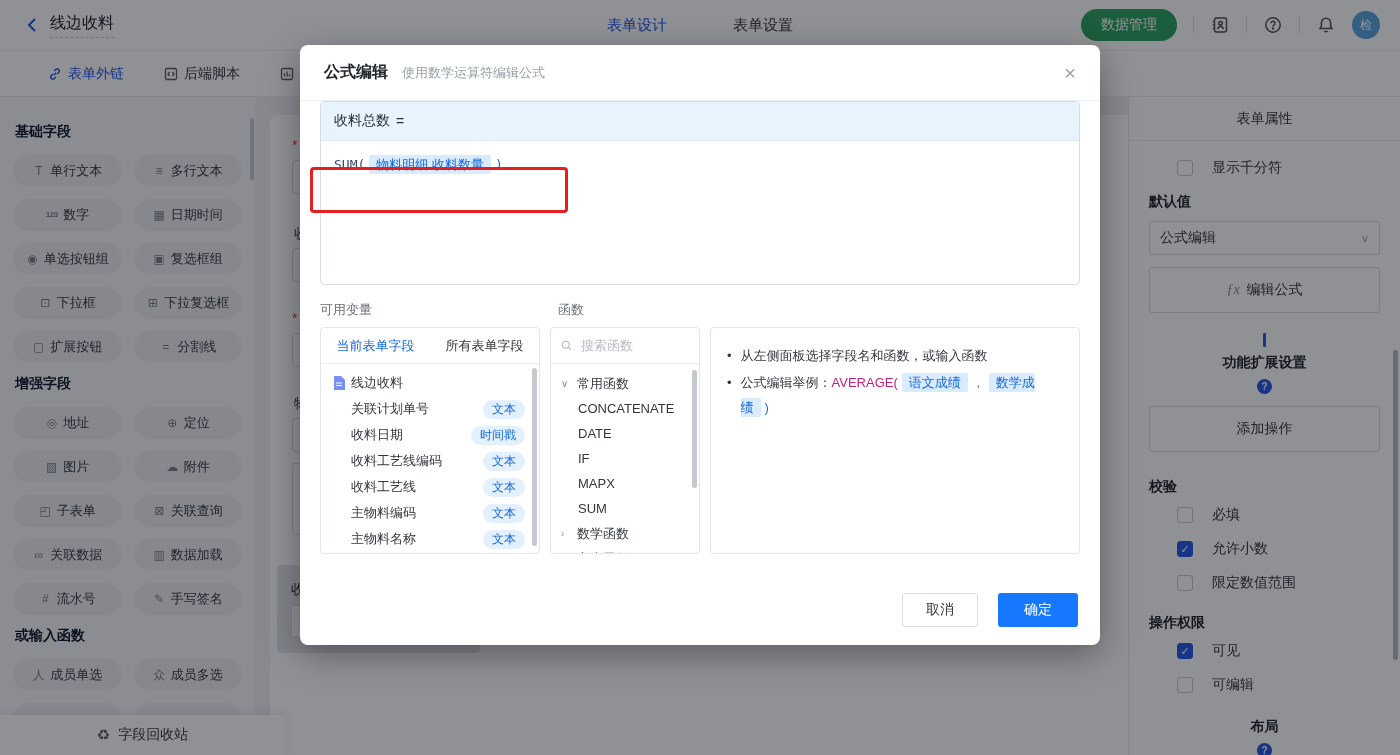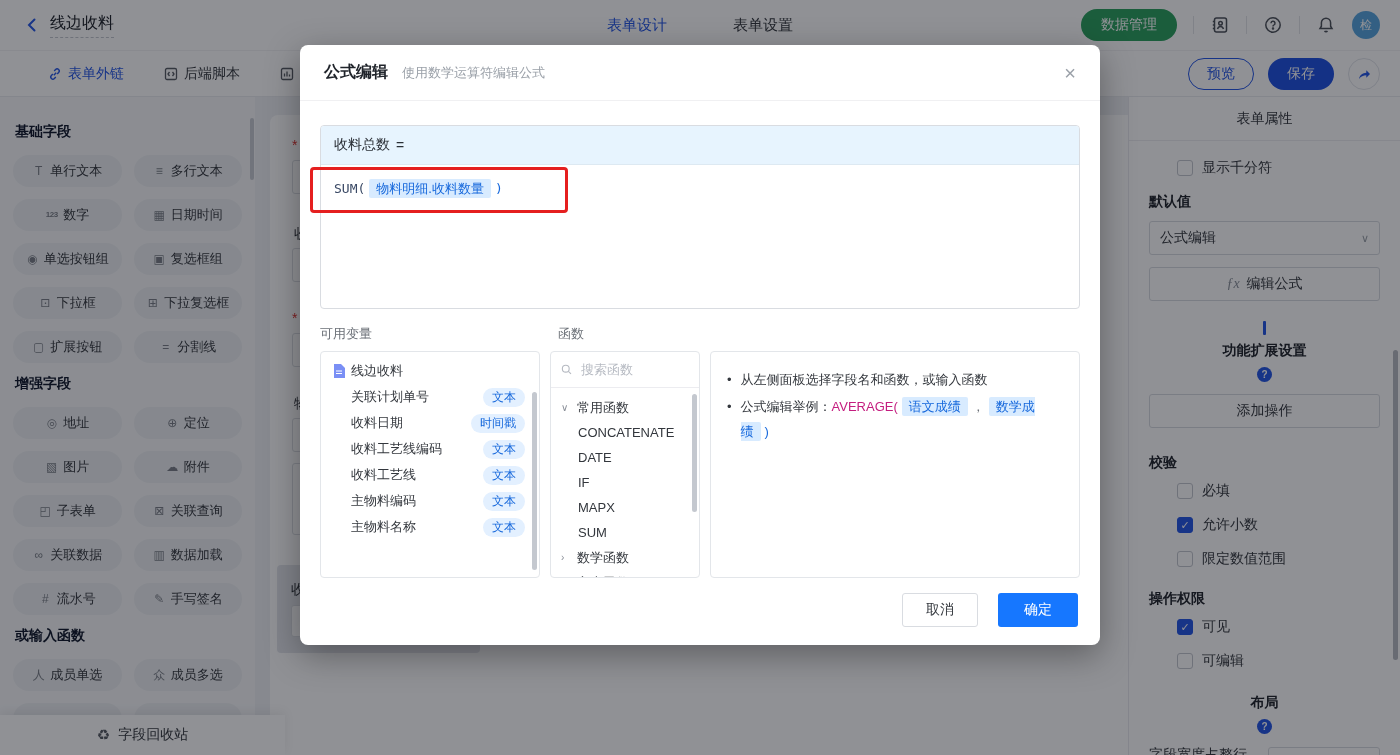--- a/index.html
+++ b/index.html
@@ -62,49 +62,49 @@
   .csel-block { position:absolute; left:7px; top:450px; width:203px; height:88px; background:#e3e6ec; border-radius:4px; }
 
   
   .rightpanel { position:absolute; top:97px; right:0; width:272px; bottom:0; background:#fff; border-left:1px solid #e9eaee; }
   .rtabs { display:flex; height:44px; border-bottom:1px solid #ededf0; }
   .rtab { flex:1; display:flex; align-items:center; justify-content:center; font-size:14px; color:#33373d;
           position:relative; cursor:pointer; }
   .rtab.active { color:#2456e6; }
   .rtab.active::after { content:""; position:absolute; bottom:0; left:26px; right:26px; height:3px; background:#2456e6; }
   .rbody { padding:18px 20px; }
-  .chk-row { display:flex; align-items:center; gap:9px; font-size:14px; color:#33373d; margin-bottom:16px; cursor:pointer;padding-left:28px; }
+  .chk-row { display:flex; align-items:center; gap:19px; font-size:14px; color:#33373d; margin-bottom:16px; cursor:pointer;padding-left:28px; }
   .cb { width:16px; height:16px; border:1px solid #c3c7ce; border-radius:3px; background:#fff; flex:none; position:relative; }
   .cb.checked { background:#2456e6; border-color:#2456e6; }
   .cb.checked::after { content:"✓"; position:absolute; inset:0; color:#fff; font-size:11px; line-height:15px; text-align:center; }
   .rlabel { font-weight:700; font-size:14px; margin:16px 0 10px; color:#20242b; }
   .rselect { height:34px; border:1px solid #d8dbe0; border-radius:3px; display:flex; align-items:center;
              justify-content:space-between; padding:0 10px; font-size:14px; color:#33373d; margin-bottom:12px; cursor:pointer; }
   .chev { color:#9aa0a8; font-size:11px; }
-  .rbtn { height:34px; border:1px solid #d8dbe0; border-radius:3px; background:#fff; display:flex; align-items:center;
+  .rbtn { height:46px; border:1px solid #d8dbe0; border-radius:3px; background:#fff; display:flex; align-items:center;
           justify-content:center; gap:7px; font-size:14px; color:#33373d; margin-bottom:14px; cursor:pointer; }
   .fx { color:#8a9099; font-style:italic; font-family:"Liberation Serif","DejaVu Serif",serif; font-size:14px; }
   .section-hd { display:flex; align-items:center; gap:7px; font-weight:700; font-size:14px; color:#20242b; margin:20px 0 12px;flex-direction:column; }
   .blue-bar { width:3px; height:14px; background:#2456e6; border-radius:1px; }
   .qmark { width:15px; height:15px; border-radius:50%; background:#2456e6; color:#fff; font-size:10px;
            display:flex; align-items:center; justify-content:center; }
   .layout-row { display:flex; align-items:center; gap:10px; font-size:14px; color:#33373d; }
   .layout-row .rselect { margin:0; width:112px; flex:none; }
   .rp-scroll { position:absolute; right:2px; top:350px; width:5px; height:310px; background:#b6bac1; border-radius:3px; }
 
   
   .overlay { position:absolute; inset:0; background:rgba(8,12,20,0.45); z-index:40; }
   .modal { position:absolute; left:300px; top:45px; width:800px; height:600px; background:#fff; border-radius:8px;
            box-shadow:0 10px 34px rgba(0,0,0,.35); z-index:50; }
   .m-head { height:56px; display:flex; align-items:center; padding:0 24px; border-bottom:1px solid #f0f0f2; }
   .m-title { font-size:16px; font-weight:700; color:#20242b; }
   .m-sub { font-size:13px; color:#9aa0a8; margin-left:14px; }
   .m-close { margin-left:auto; font-size:20px; color:#9aa0a8; cursor:pointer; line-height:1; }
   .m-body { padding:0 20px; position:relative; }
-  .formula-box { margin-top:24px; border:1px solid #d9dce1; border-radius:4px; height:184px; overflow:hidden; background:#fff; }
+  .formula-box { border:1px solid #d9dce1; border-radius:4px; height:184px; overflow:hidden; background:#fff; }
   .fb-head { height:39px; background:#e7f4fe; border-bottom:1px solid #dde9f2; display:flex; align-items:center;
              padding:0 13px; font-size:14px; color:#2a2f36; gap:6px; }
   .fb-body { padding:15px 13px; font-family:"DejaVu Sans Mono","Liberation Mono",monospace; font-size:13px; color:#3b4a66; }
   .chip { background:#d8ebff; color:#1668dc; padding:2px 7px; border-radius:2px; margin:0 4px;
           font-family:"Liberation Sans","DejaVu Sans",sans-serif; font-size:13px; cursor:pointer; }
   .paren-close { color:#1668dc; }
   .annotation { position:absolute; left:10px; top:122px; width:258px; height:46px; border:3px solid #e51f1f;
                 border-radius:4px; z-index:10; pointer-events:none; }
   .panel-labels { display:flex; margin-top:16px; font-size:13px; color:#6b7077; }
   .panels { display:flex; margin-top:8px; gap:10px; }
@@ -203,29 +203,20 @@
         <span>后端脚本</span>
       </span>
       <span class="tool-item">
         <svg width="14" height="14" viewBox="0 0 14 14" fill="none" stroke="#565b63" stroke-width="1.3">
           <rect x="1.5" y="1.5" width="11" height="11" rx="1.5"></rect>
             <path d="M4.5 9.5V6.5M7 9.5V4.5M9.5 9.5V7.5"></path>
         </svg>
         <span>数据权</span>
       </span>
     </div>
-    <div class="toolbar-right">
-      <span class="btn-preview">预览</span>
-      <span class="btn-save">保存</span>
-      <span class="btn-share">
-        <svg width="16" height="16" viewBox="0 0 16 16">
-          <path d="M3 13c.6-4 3.8-6.2 7.3-6.3V4.2L14 8l-3.7 3.8V9.3C7.5 9.3 4.8 10.6 3 13z" fill="#2456e6"></path>
-        </svg>
-      </span>
-    </div>
   </div>
 
   <div class="sidebar">
     <div class="side-title">基础字段</div>
     <div class="fgrid">
       <span class="fbtn">
           <span class="ficon">T</span>
           <span>单行文本</span>
         </span>
       <span class="fbtn">
@@ -432,20 +423,24 @@
       </div>
 
       <div class="panel-labels">
         <span style="width:220px">可用变量</span>
         <span style="margin-left:18px">函数</span>
       </div>
 
       <div class="panels">
 
         <div class="panel p-vars">
+          <div class="vtabs">
+            <span class="vtab active">当前表单字段</span>
+            <span class="vtab">所有表单字段</span>
+          </div>
           <div class="vlist">
             <div class="vrow">
               <span class="doc-ic">
                 <svg width="12" height="14" viewBox="0 0 12 14">
                     <path d="M1 0h7l4 4v10H1z" fill="#7a8ff5"></path>
                     <path d="M3 7h6M3 9.5h6" stroke="#fff" stroke-width="1"></path>
                   </svg>
               </span>
               <span>线边收料</span>
             </div>

